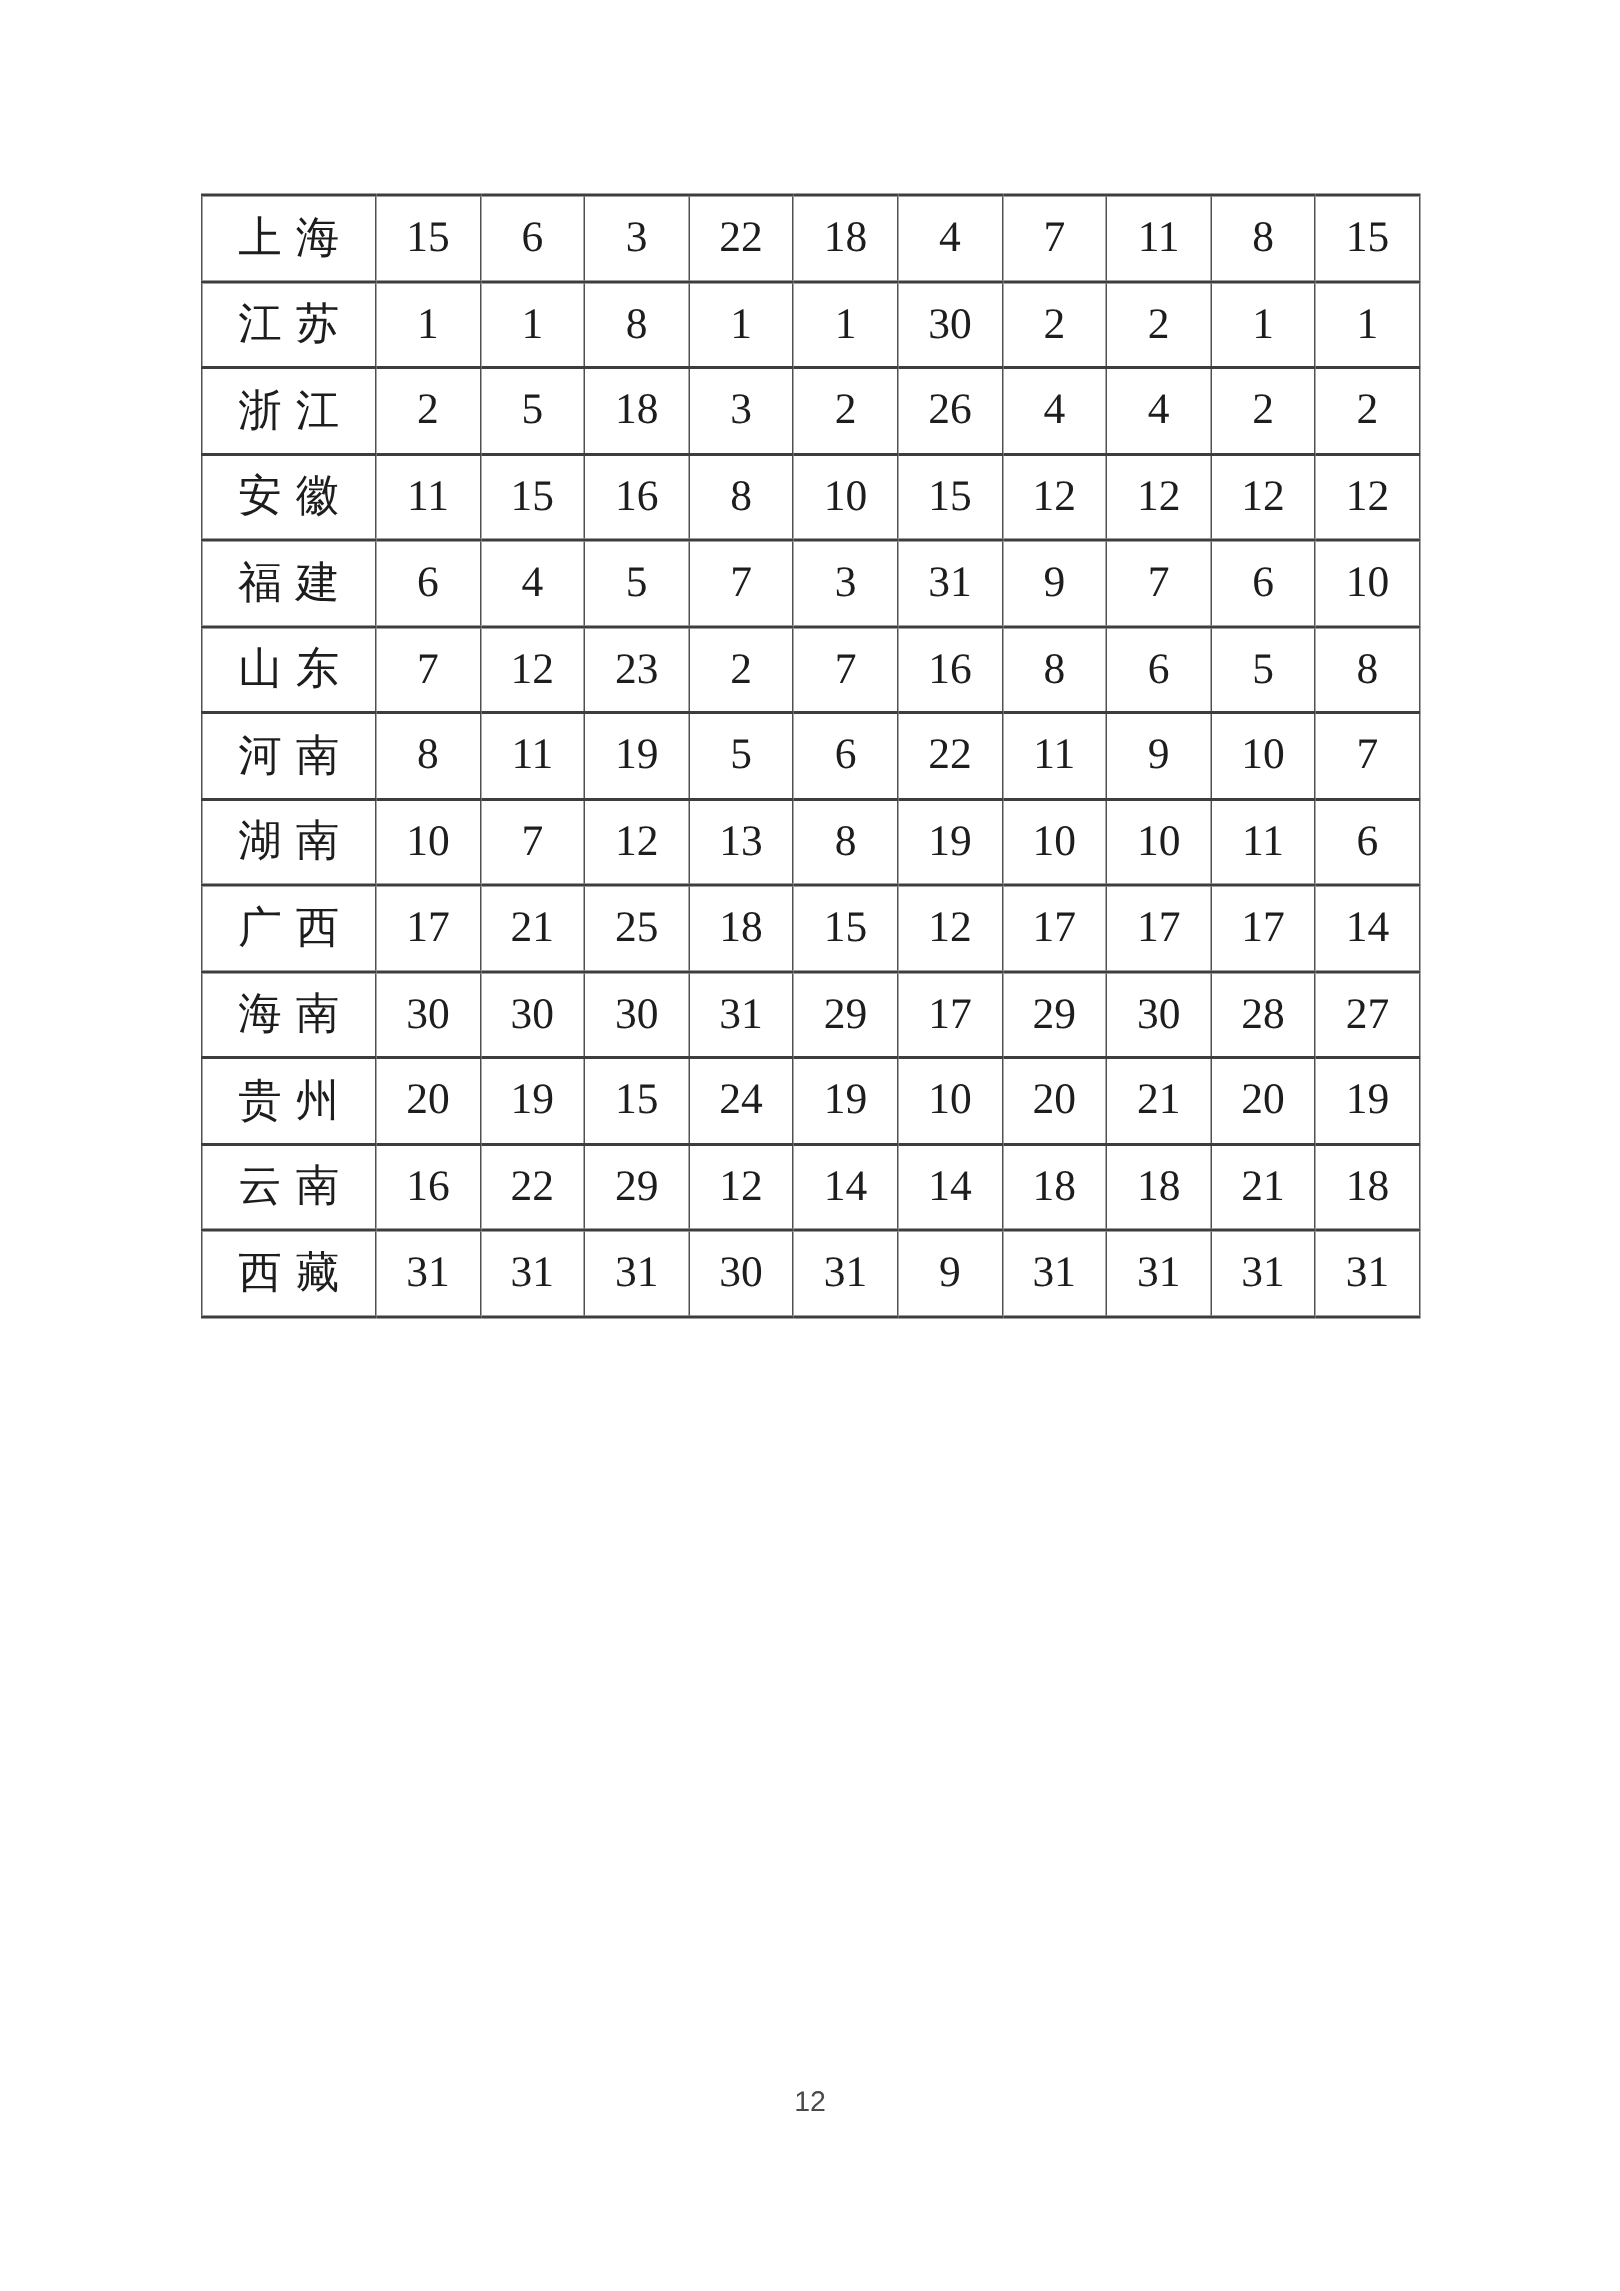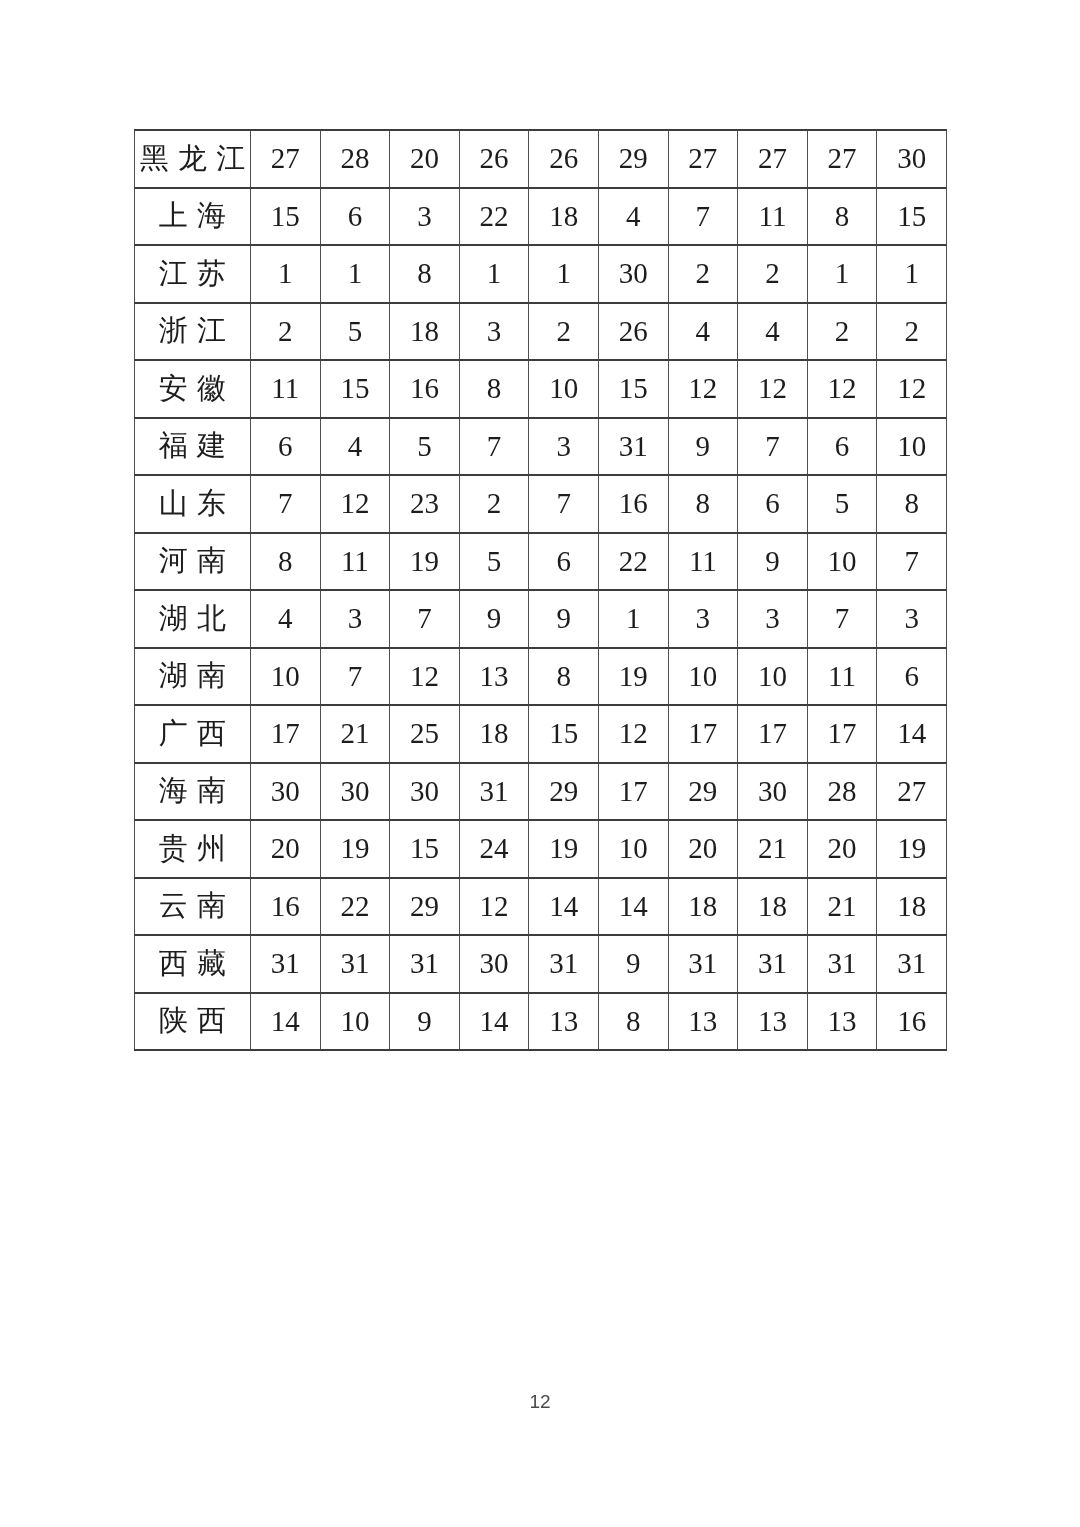--- a/index.html
+++ b/index.html
@@ -74,33 +74,20 @@
       <col style="width:69.6px">
         <col style="width:69.6px">
         <col style="width:69.6px">
       <col style="width:69.6px">
         <col style="width:69.6px">
         <col style="width:69.6px">
       <col style="width:69.6px">
     </colgroup>
     <tbody>
         <tr>
-          <td class="prov-cell"><span class="prov-name">黑龙江</span></td>
-          <td class="val-cell">27</td>
-          <td class="val-cell">28</td>
-          <td class="val-cell">20</td>
-          <td class="val-cell">26</td>
-          <td class="val-cell">26</td>
-          <td class="val-cell">29</td>
-          <td class="val-cell">27</td>
-          <td class="val-cell">27</td>
-          <td class="val-cell">27</td>
-          <td class="val-cell">30</td>
-        </tr>
-        <tr>
           <td class="prov-cell"><span class="prov-name">上海</span></td>
           <td class="val-cell">15</td>
           <td class="val-cell">6</td>
           <td class="val-cell">3</td>
           <td class="val-cell">22</td>
           <td class="val-cell">18</td>
           <td class="val-cell">4</td>
           <td class="val-cell">7</td>
           <td class="val-cell">11</td>
           <td class="val-cell">8</td>
@@ -176,33 +163,20 @@
           <td class="val-cell">8</td>
           <td class="val-cell">11</td>
           <td class="val-cell">19</td>
           <td class="val-cell">5</td>
           <td class="val-cell">6</td>
           <td class="val-cell">22</td>
           <td class="val-cell">11</td>
           <td class="val-cell">9</td>
           <td class="val-cell">10</td>
           <td class="val-cell">7</td>
-        </tr>
-        <tr>
-          <td class="prov-cell"><span class="prov-name">湖北</span></td>
-          <td class="val-cell">4</td>
-          <td class="val-cell">3</td>
-          <td class="val-cell">7</td>
-          <td class="val-cell">9</td>
-          <td class="val-cell">9</td>
-          <td class="val-cell">1</td>
-          <td class="val-cell">3</td>
-          <td class="val-cell">3</td>
-          <td class="val-cell">7</td>
-          <td class="val-cell">3</td>
         </tr>
         <tr>
           <td class="prov-cell"><span class="prov-name">湖南</span></td>
           <td class="val-cell">10</td>
           <td class="val-cell">7</td>
           <td class="val-cell">12</td>
           <td class="val-cell">13</td>
           <td class="val-cell">8</td>
           <td class="val-cell">19</td>
           <td class="val-cell">10</td>
@@ -268,31 +242,18 @@
           <td class="val-cell">31</td>
           <td class="val-cell">31</td>
           <td class="val-cell">30</td>
           <td class="val-cell">31</td>
           <td class="val-cell">9</td>
           <td class="val-cell">31</td>
           <td class="val-cell">31</td>
           <td class="val-cell">31</td>
           <td class="val-cell">31</td>
         </tr>
-        <tr>
-          <td class="prov-cell"><span class="prov-name">陕西</span></td>
-          <td class="val-cell">14</td>
-          <td class="val-cell">10</td>
-          <td class="val-cell">9</td>
-          <td class="val-cell">14</td>
-          <td class="val-cell">13</td>
-          <td class="val-cell">8</td>
-          <td class="val-cell">13</td>
-          <td class="val-cell">13</td>
-          <td class="val-cell">13</td>
-          <td class="val-cell">16</td>
-        </tr>
       </tbody>
   </table>
 
   <div class="page-number">12</div>
 
 </div>
 
 </body></html>

